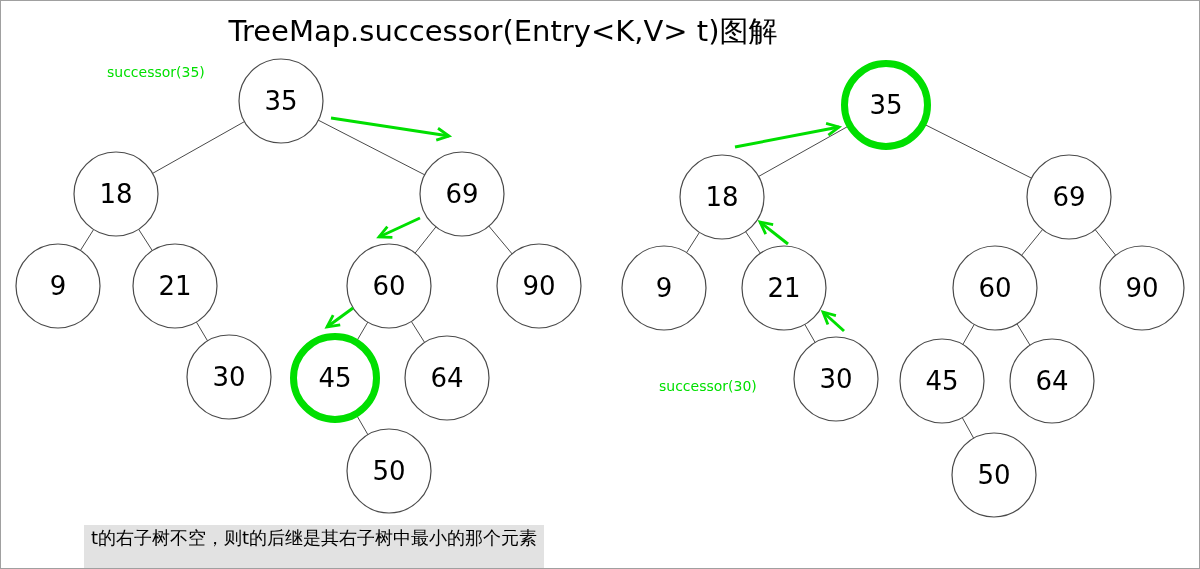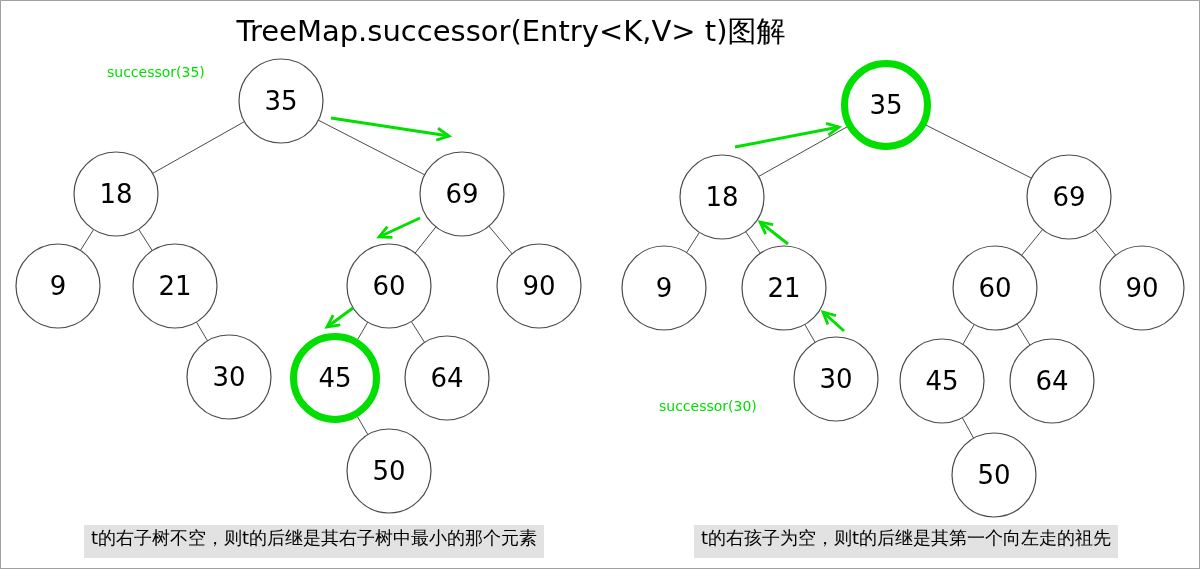--- a/index.html
+++ b/index.html
@@ -12,43 +12,43 @@
     position: relative;
     width: 1198px;
     height: 567px;
     border: 1px solid var(--border, #a0a0a0);
     background: var(--bg, #ffffff);
     overflow: hidden;
   }
   .page-title {
     position: absolute;
     top: 11px;
-    left: 8px;
+    left: 0;
     width: 1004px;
     text-align: center;
     font-size: 29px;
     color: #000;
     white-space: nowrap;
   }
   .succ-label {
     position: absolute;
     font-size: 14px;
     color: var(--green, #00df00);
     white-space: nowrap;
   }
   .succ-label.left  { left: 106px; top: 63px; }
-  .succ-label.right { left: 658px; top: 377px; margin-top: 20px; }
+  .succ-label.right { left: 658px; top: 377px; }
   .caption {
     position: absolute;
     top: 524px;
     font-size: 18px;
     line-height: 1.25;
     color: #000;
     background: var(--caption-bg, #e2e2e2);
-    padding: 2px 7px 8px 7px;
+    padding: 2px 7px 20px 7px;
     white-space: nowrap;
   }
   .caption.left  { left: 83px; }
   .caption.right { left: 693px; }
   svg#tree-svg {
     position: absolute;
     left: 0;
     top: 0;
   }
   svg#tree-svg text {
@@ -146,15 +146,14 @@
   </svg>
 
   <div class="page-title">TreeMap.successor(Entry&lt;K,V&gt; t)图解</div>
 
   <div class="succ-label left">successor(35)</div>
 
   <div class="succ-label right">successor(30)</div>
 
   <div class="caption left">t的右子树不空，则t的后继是其右子树中最小的那个元素</div>
 
-  <div class="caption right">t的右孩子为空，则t的后继是其第一个向左走的祖先</div>
 
 </div>
 
 </body></html>

